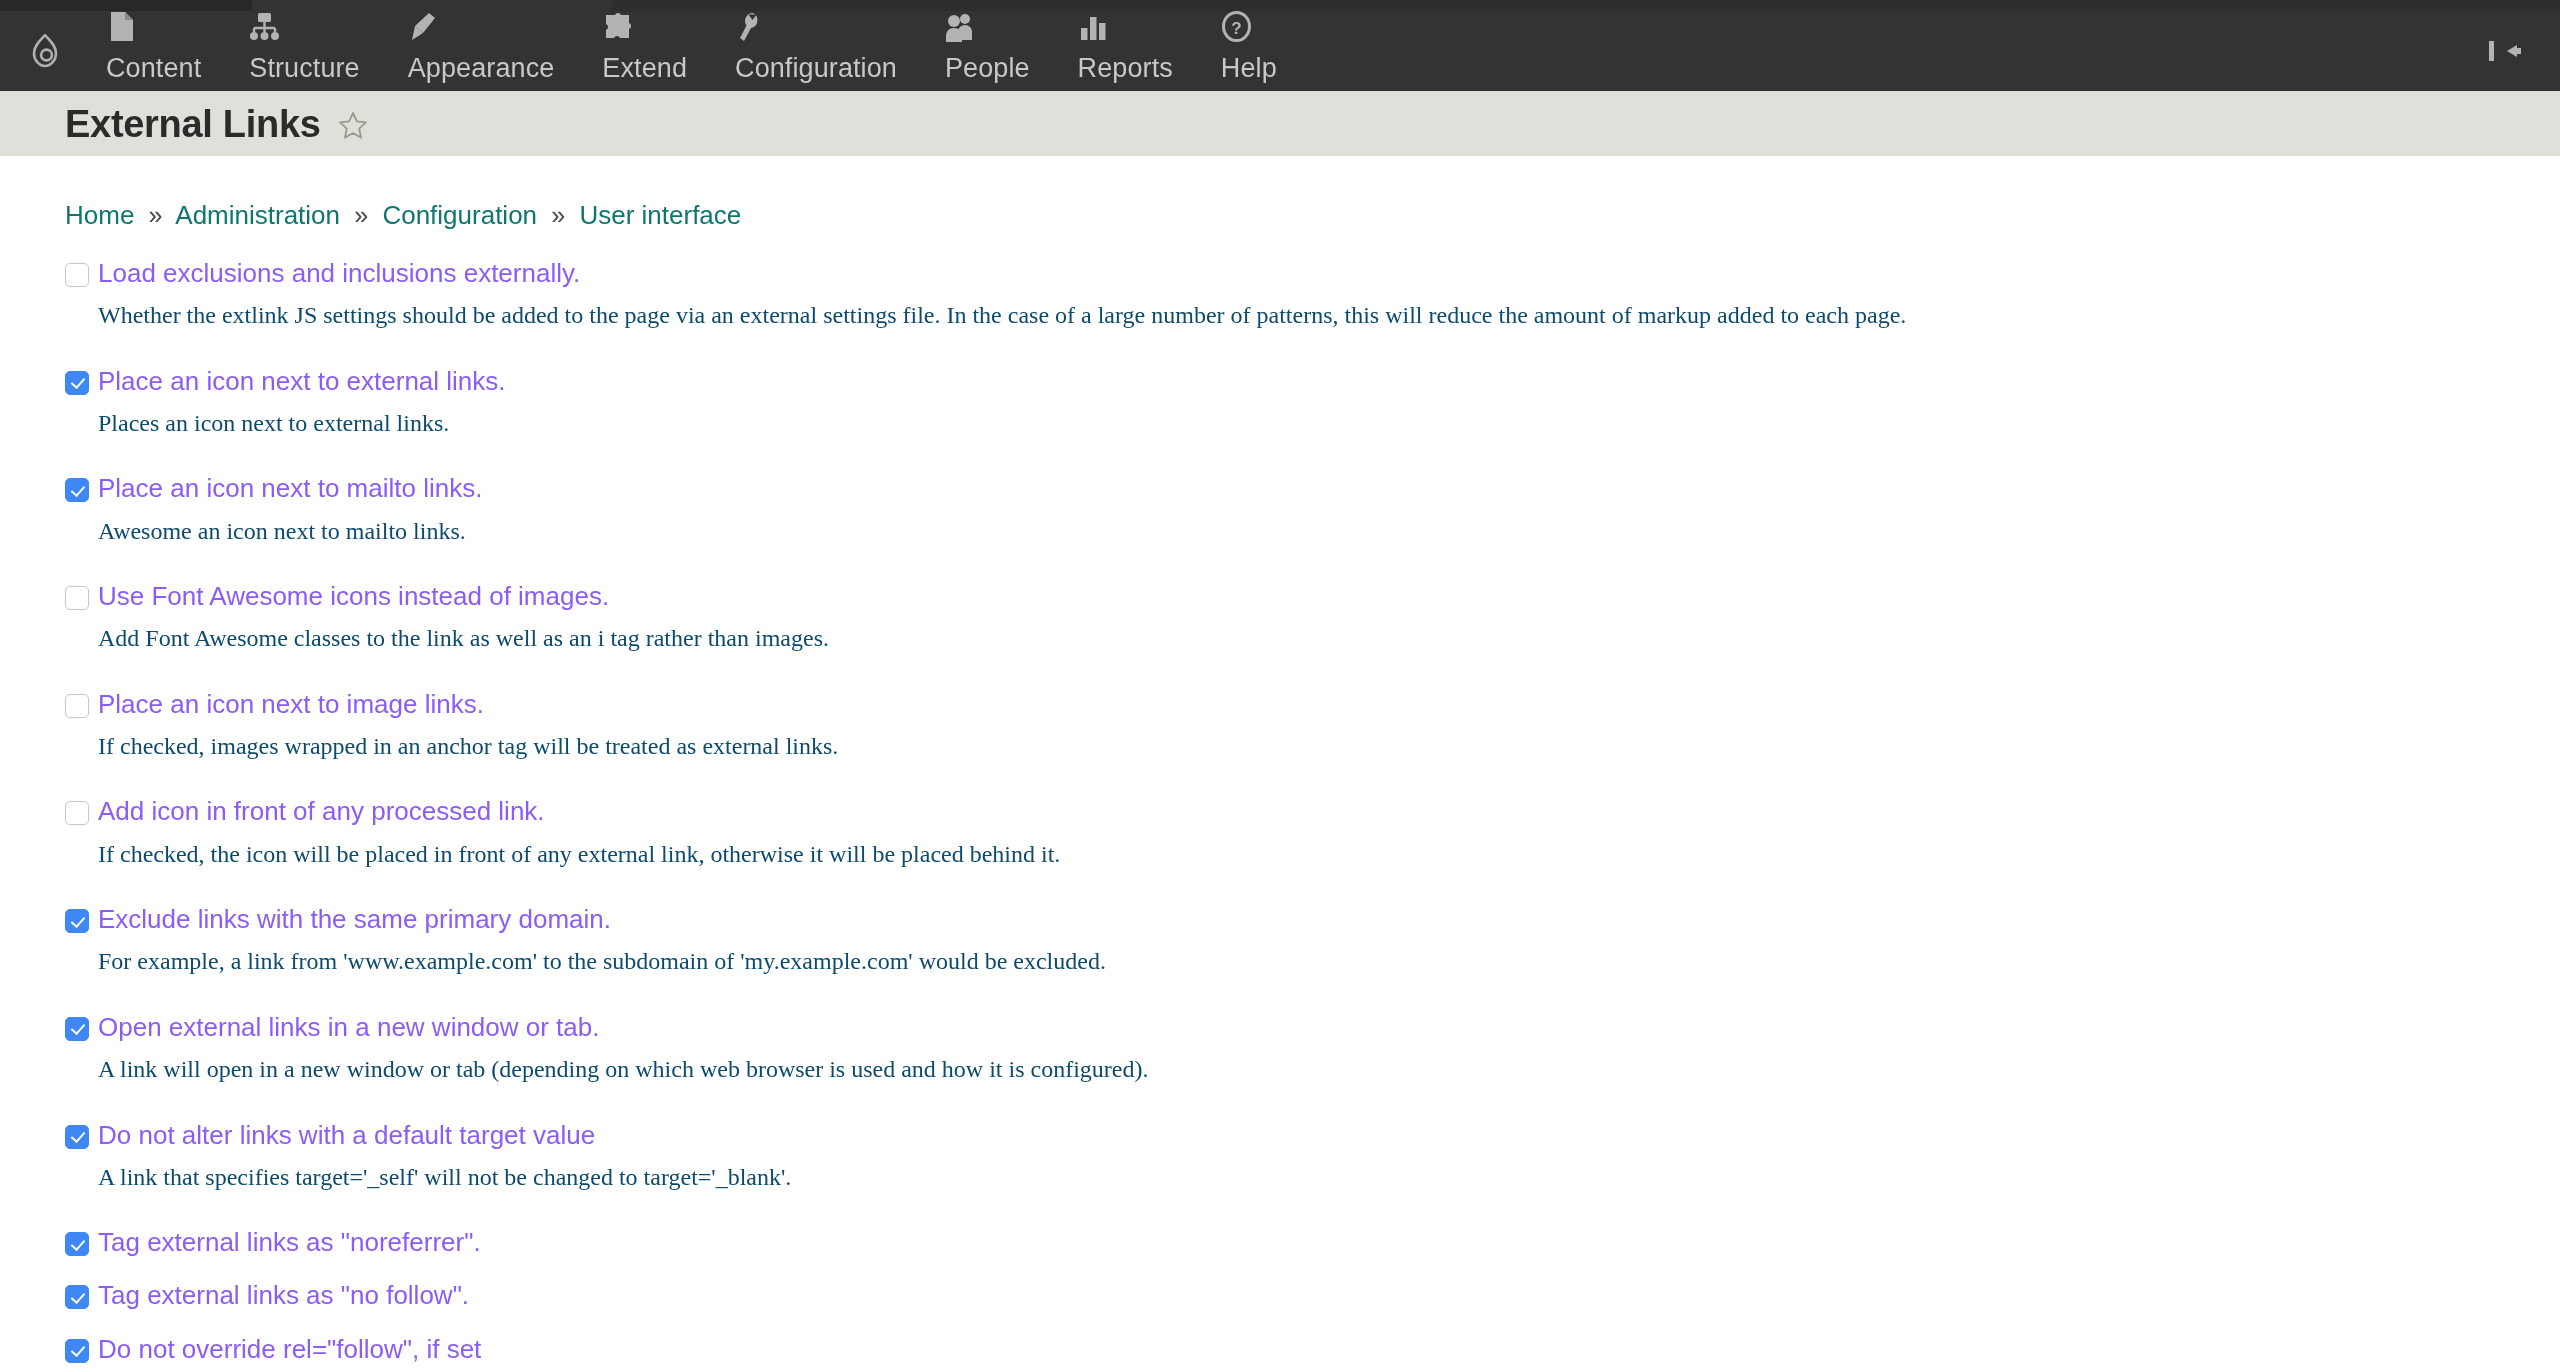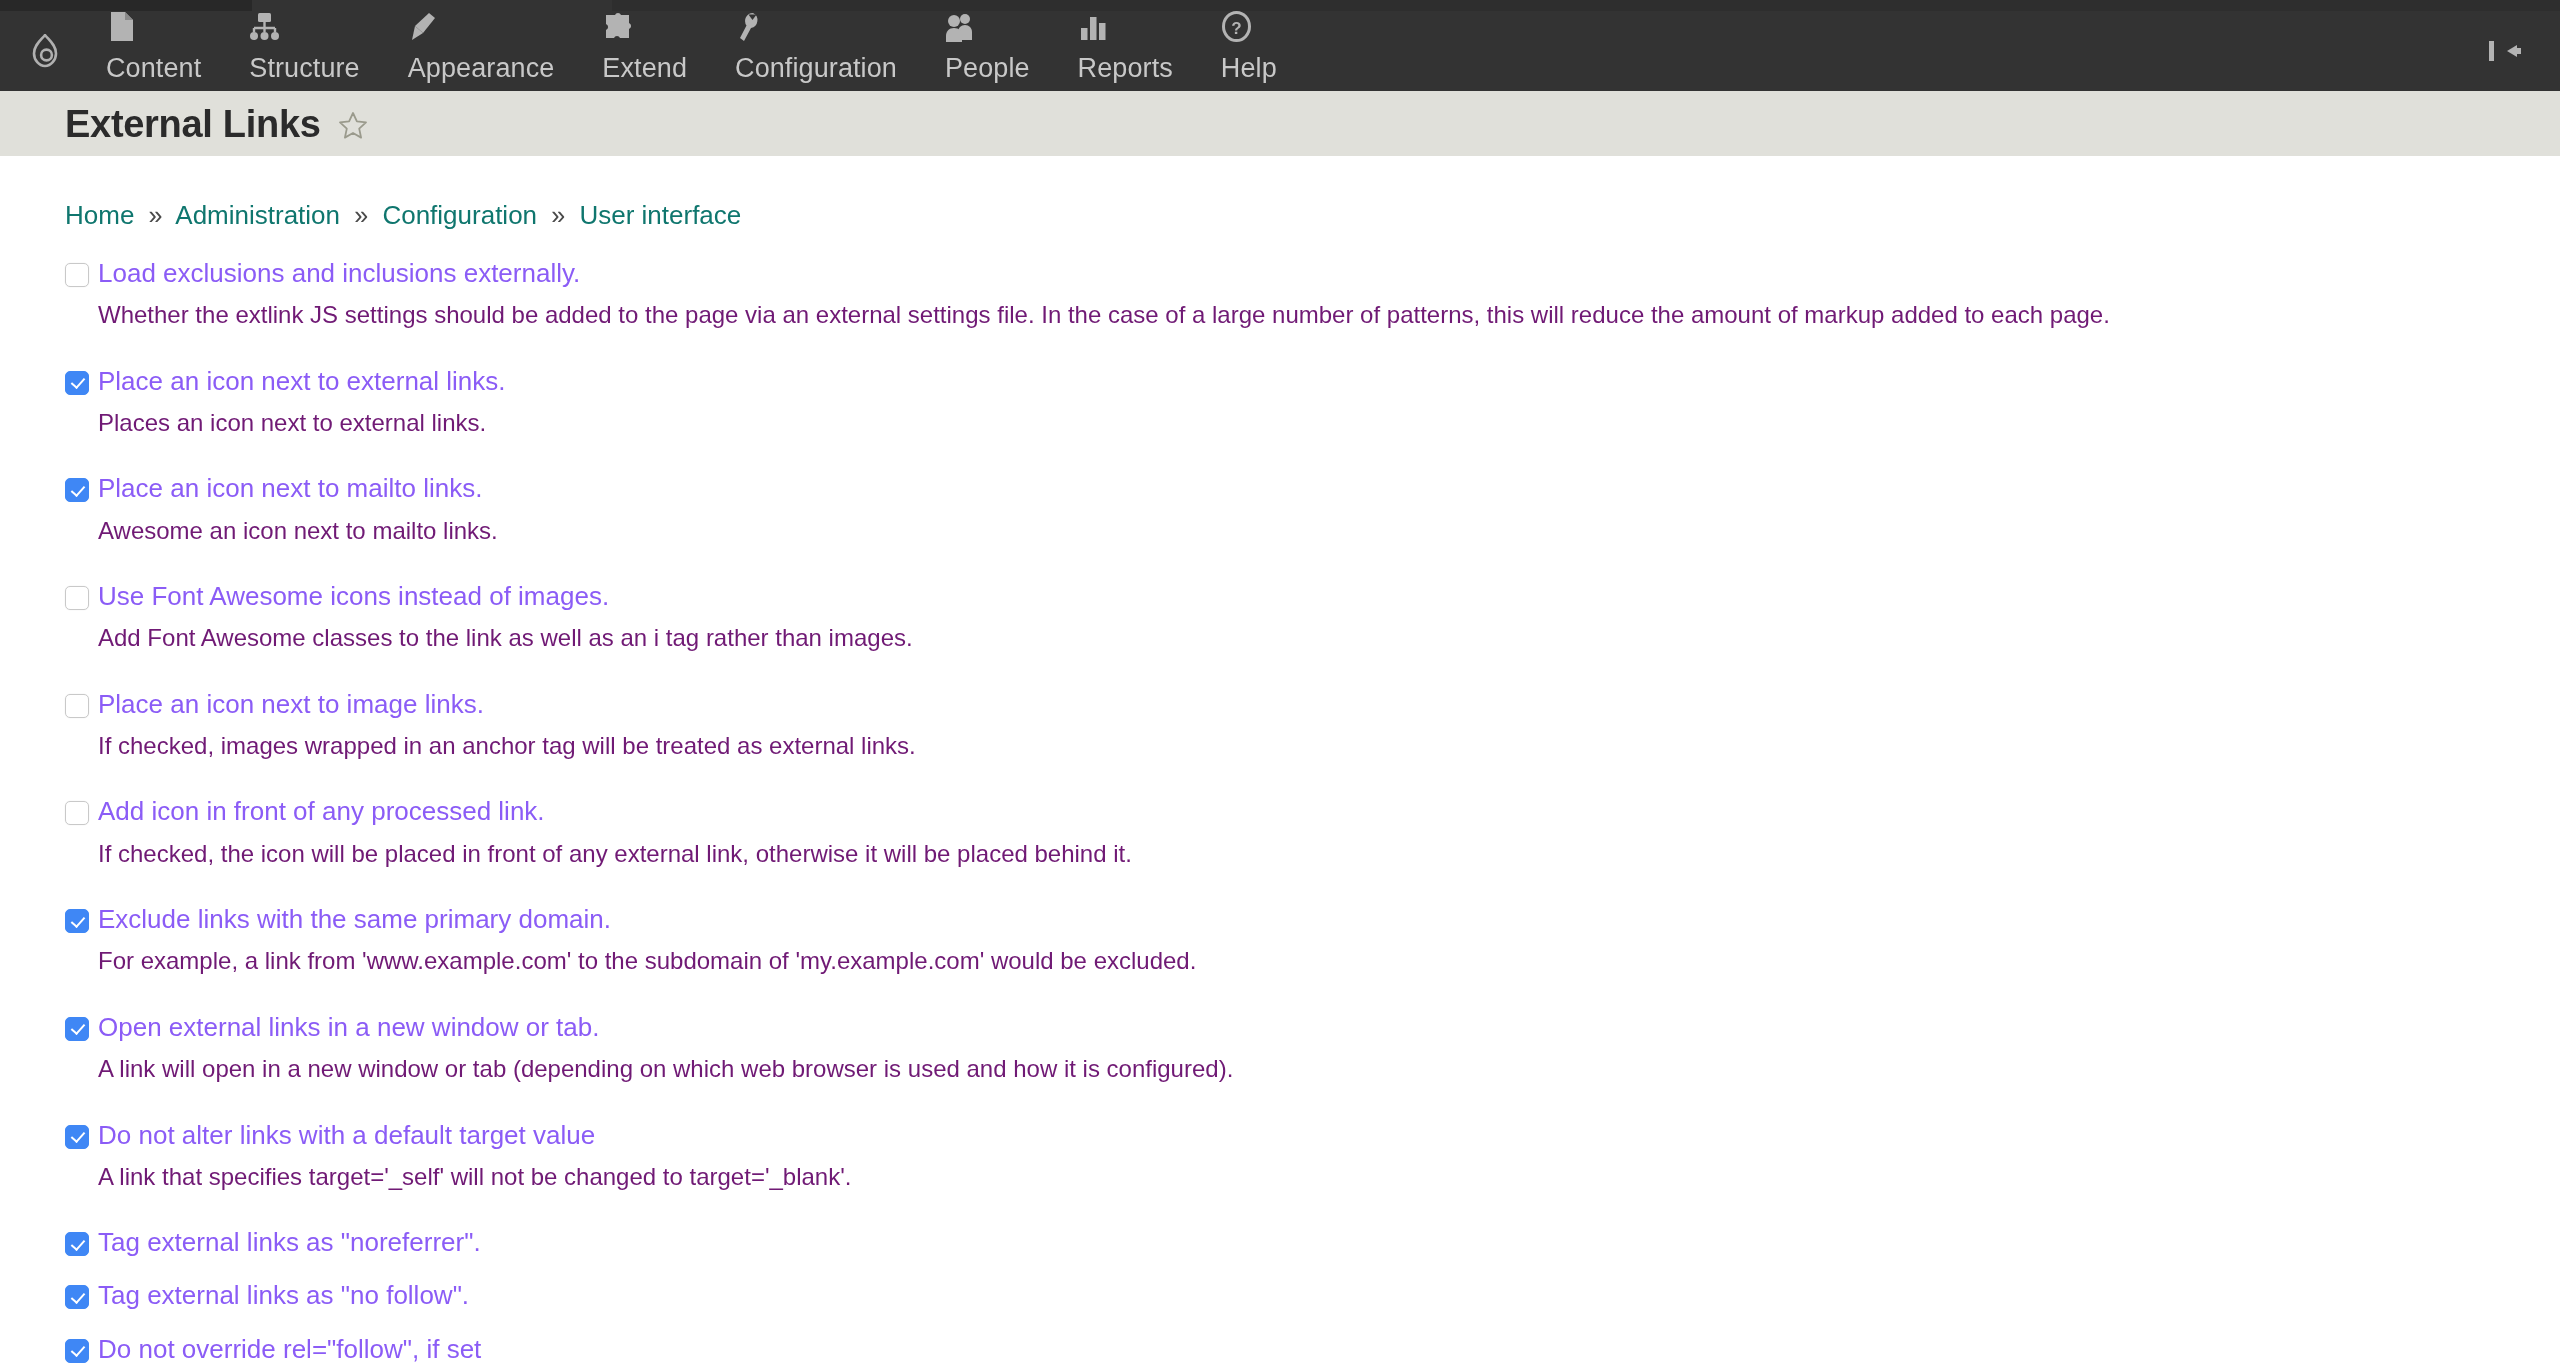--- a/index.html
+++ b/index.html
@@ -175,24 +175,25 @@
     transform: rotate(42deg);
   }
   .cb-label {
     font-size: 26px;
     color: #8b5cf6;
     line-height: 1.05;
     cursor: pointer;
   }
   .cb-desc {
     font-size: 24px;
-    color: #701a75;
+    color: #0c4a6e;
     margin-left: 33px;
     margin-top: 15px;
     line-height: 1.1;
+    font-family: Liberation Serif, serif;
   }
   .gap-lg { height: 39px; }
   .gap-sm { height: 26px; }
 </style>
 </head>
 <body>
 
 <div class="toolbar-strip">
   <div class="strip-dark"></div>
   <div class="strip-light"></div>

